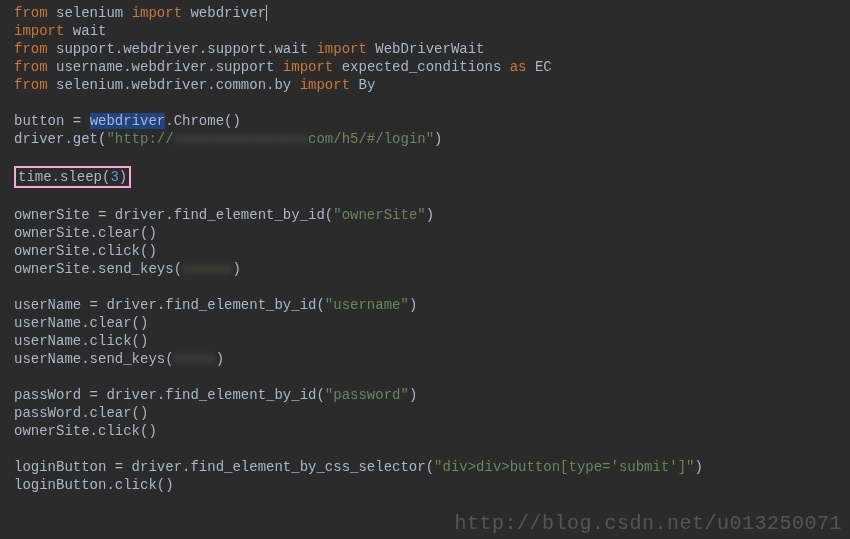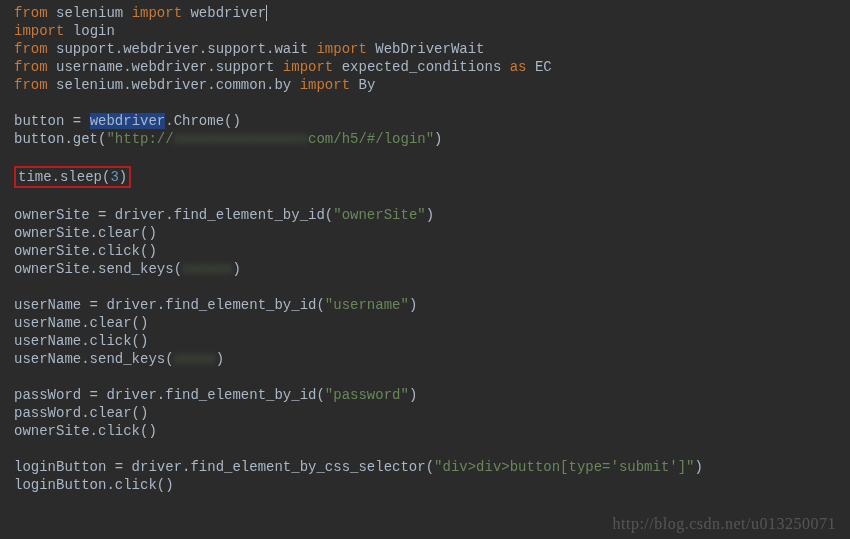--- a/index.html
+++ b/index.html
@@ -24,60 +24,60 @@
   .num { color: #6897bb; }
   .selhl { background: #214283; }    
   .cursor {
     display: inline-block;
     width: 1px;
     height: 16px;
     background: #bbbbbb;
     vertical-align: text-bottom;
   }
   .hlbox {
-    border: 2px solid #b91c1c;
+    border: 2px solid #f9a8d4;
     display: inline-block;
     padding: 0 2px;
   }
   .blur {
     display: inline-block;
     filter: blur(3px);
     opacity: 0.7;
   }
   .watermark {
     position: absolute;
-    right: 14px;
+    right: 8px;
     bottom: 6px;
     color: rgba(230,230,230,0.22);
-    font-family: Liberation Serif, serif;
-    font-size: 16px;
+    font-family: Liberation Mono, monospace;
+    font-size: 20px;
     letter-spacing: 0.5px;
     pointer-events: none;
   }
 </style>
 </head>
 <body>
 
 <div>
 
 <div class="line"><span class="kw">from</span><span> selenium </span><span class="kw">import</span><span> webdriver</span><span class="cursor"></span></div>
 
-<div class="line"><span class="kw">import</span><span> login</span></div>
+<div class="line"><span class="kw">import</span><span> wait</span></div>
 
 <div class="line"><span class="kw">from</span><span> support.webdriver.support.wait </span><span class="kw">import</span><span> WebDriverWait</span></div>
 
 <div class="line"><span class="kw">from</span><span> username.webdriver.support </span><span class="kw">import</span><span> expected_conditions </span><span class="kw">as</span><span> EC</span></div>
 
 <div class="line"><span class="kw">from</span><span> selenium.webdriver.common.by </span><span class="kw">import</span><span> By</span></div>
 
 <div class="line">&nbsp;</div>
 
 <div class="line"><span>button = </span><span class="selhl">webdriver</span><span>.Chrome()</span></div>
 
-<div class="line"><span>button.get(</span><span class="str">"http://</span><span class="str blur">xxxxxxxxxxxxxxxx</span><span class="str">com/h5/#/login"</span><span>)</span></div>
+<div class="line"><span>driver.get(</span><span class="str">"http://</span><span class="str blur">xxxxxxxxxxxxxxxx</span><span class="str">com/h5/#/login"</span><span>)</span></div>
 
 <div class="line">&nbsp;</div>
 
 <div class="line"><span class="hlbox"><span>time.sleep(</span><span class="num">3</span><span>)</span></span></div>
 
 <div class="line">&nbsp;</div>
 
 <div class="line"><span>ownerSite = driver.find_element_by_id(</span><span class="str">"ownerSite"</span><span>)</span></div>
 <div class="line"><span>ownerSite.clear()</span></div>
 <div class="line"><span>ownerSite.click()</span></div>

